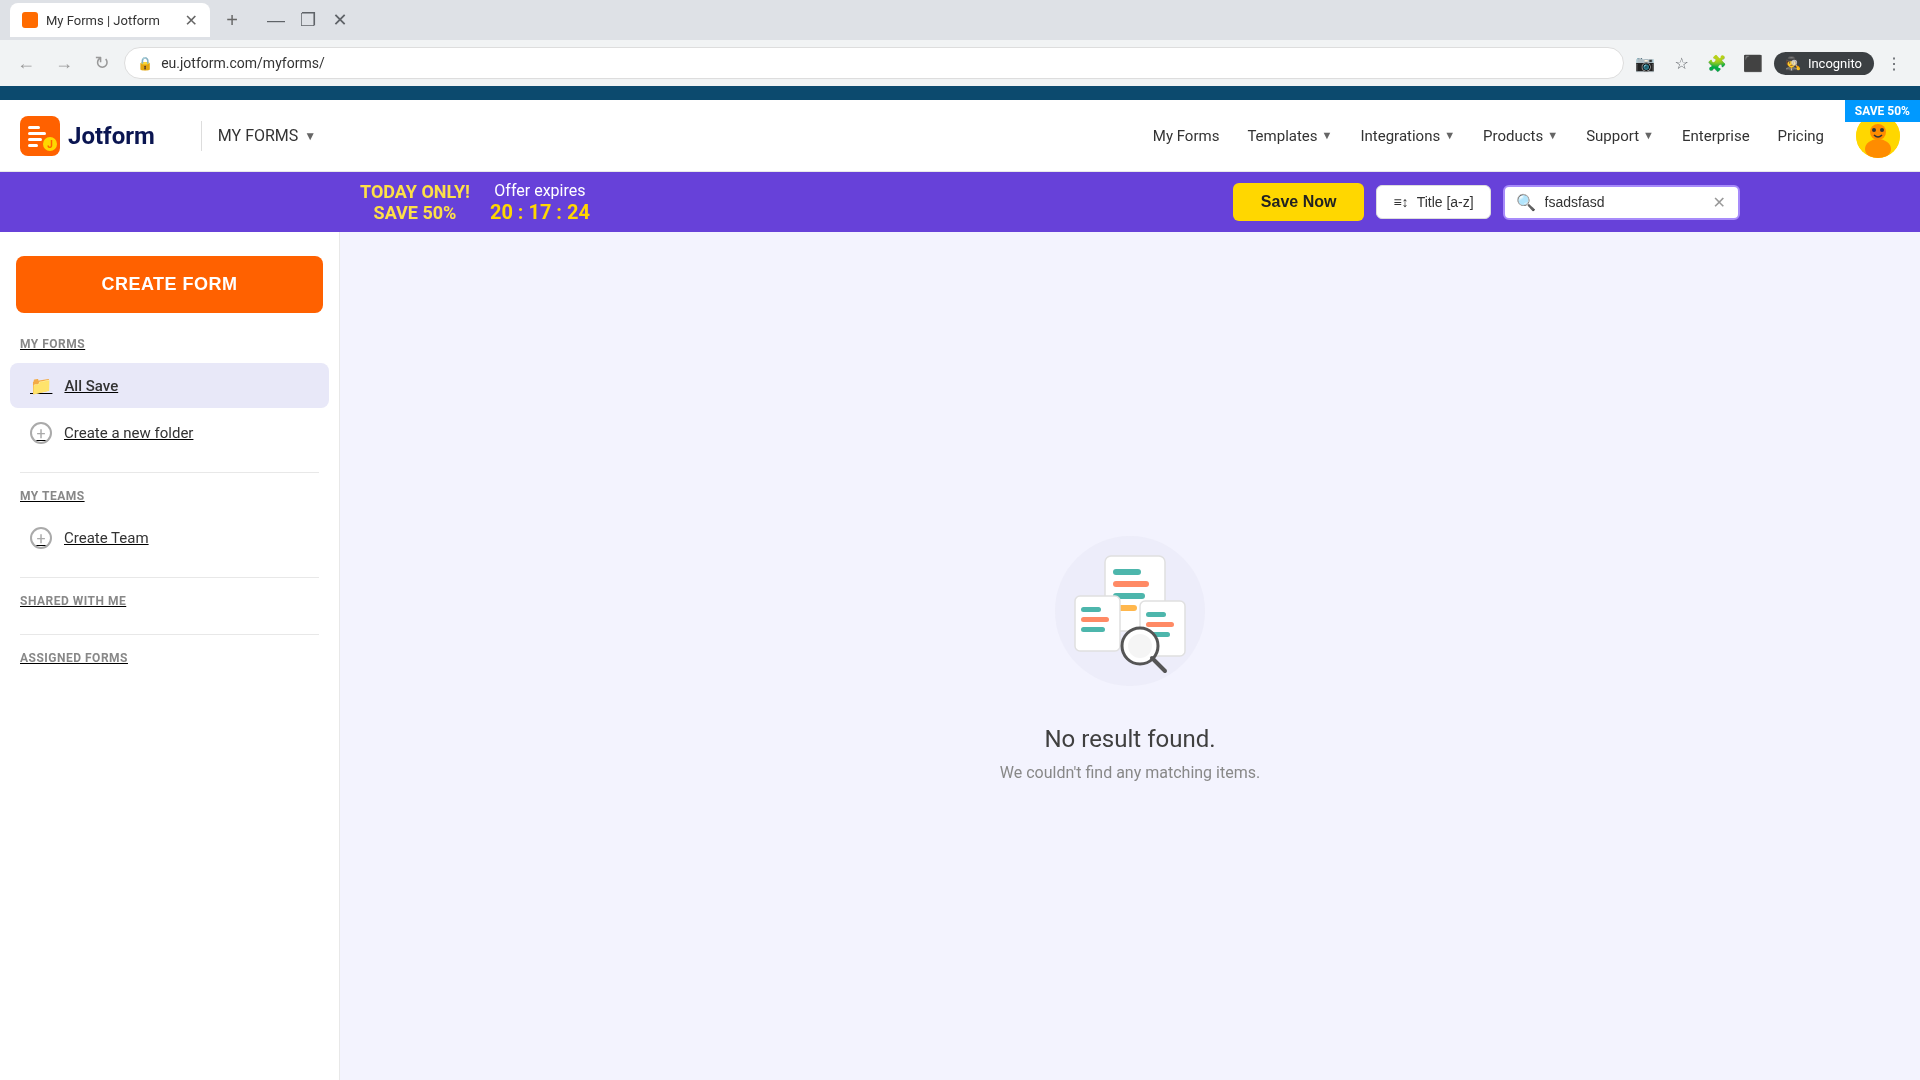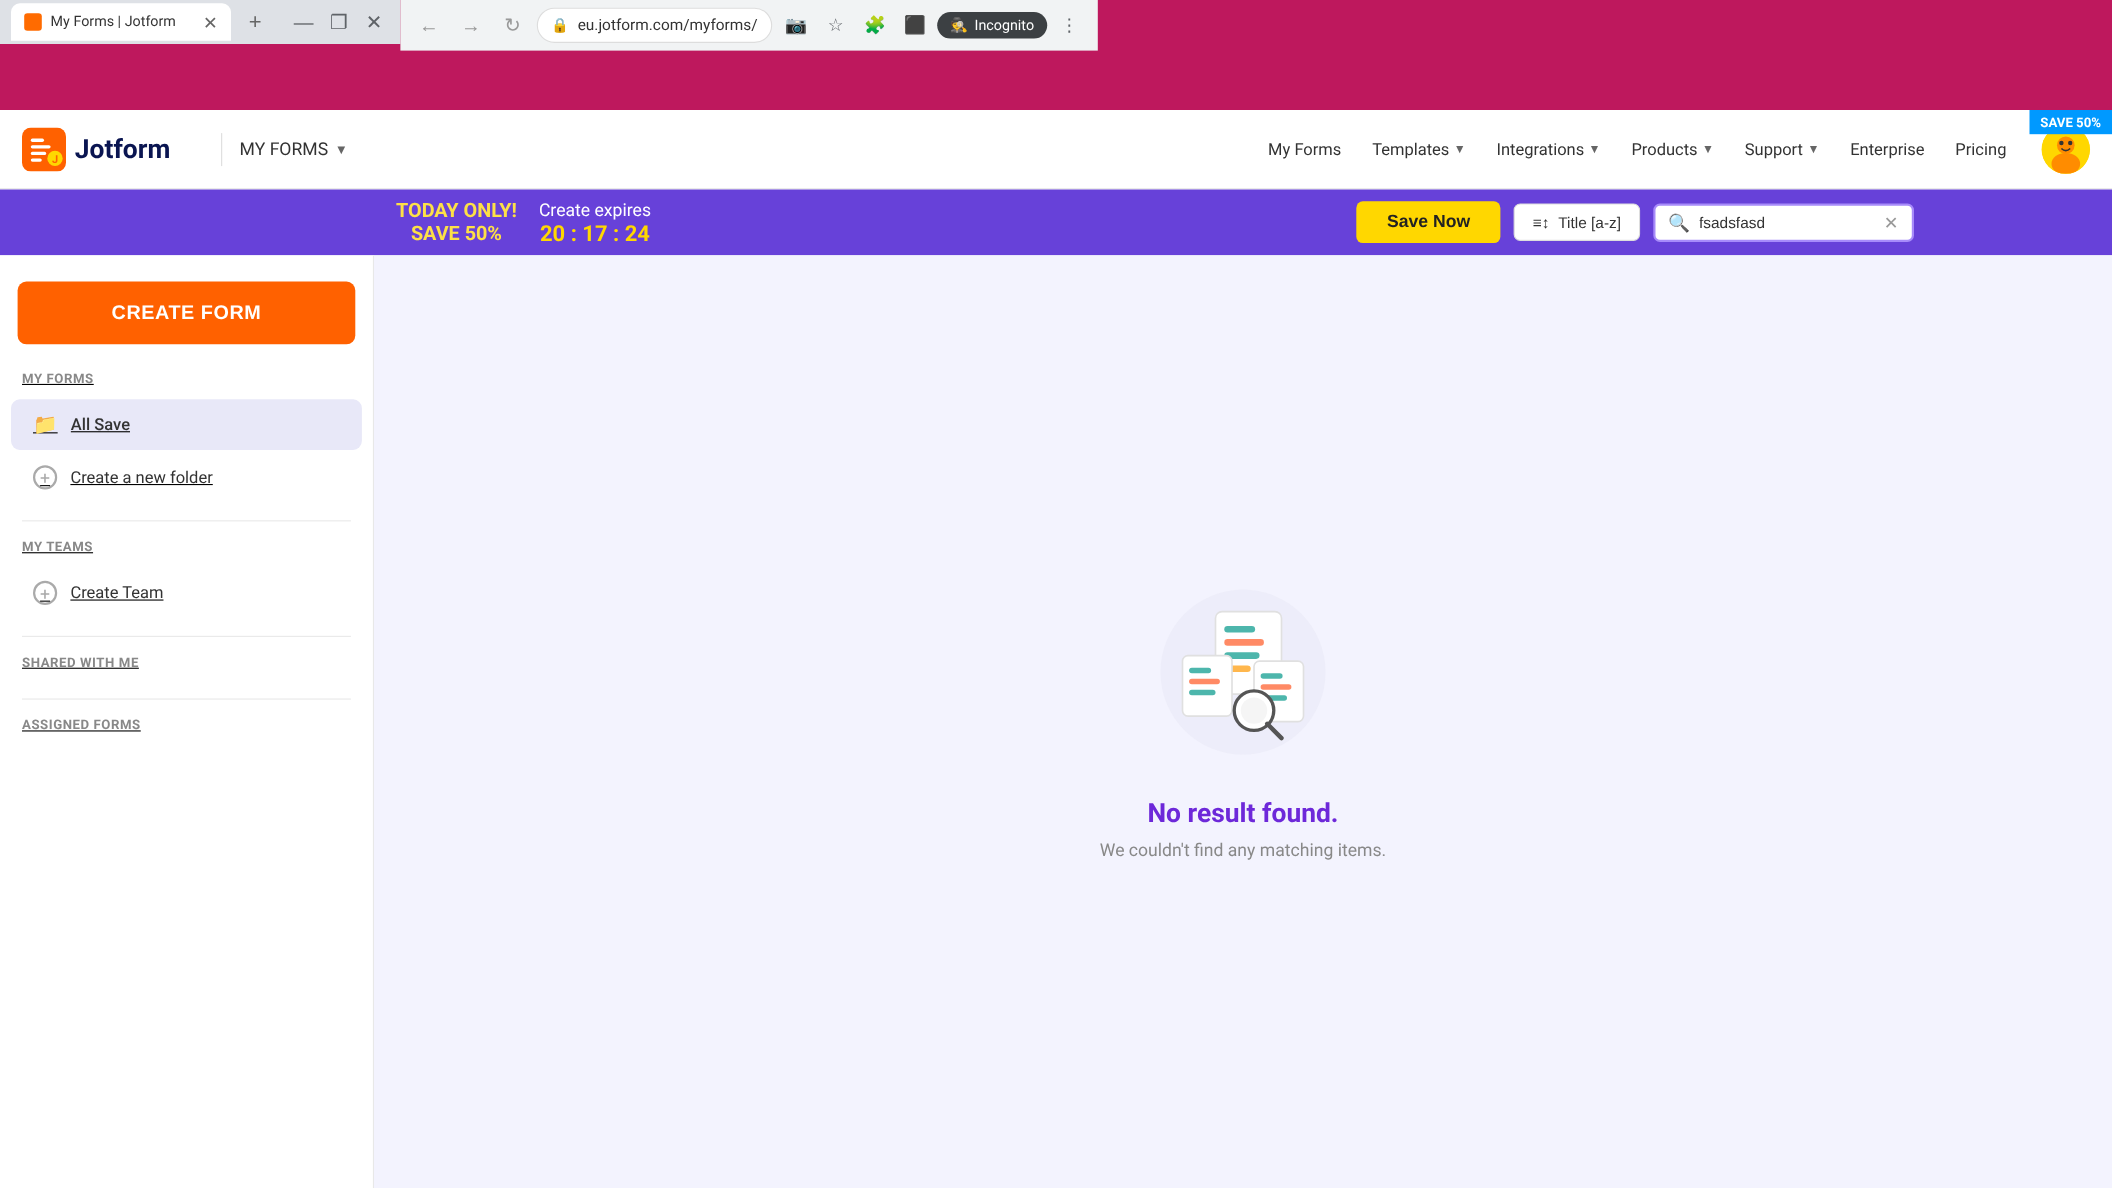--- a/index.html
+++ b/index.html
@@ -1,23 +1,23 @@
 <!DOCTYPE html>
 <html><head>
   <meta charset="utf-8">
   <style>
     * { margin: 0; padding: 0; box-sizing: border-box; }
     body { font-family: -apple-system, BlinkMacSystemFont, 'Segoe UI', Roboto, sans-serif; background: #f3f3fe; width: 1920px; height: 1080px; overflow: hidden; }
 
     
     .browser-chrome {
-      background: #be185d;
+      background: #0c4a6e;
       height: 100px;
       display: flex;
-      flex-direction: row;
+      flex-direction: column;
     }
     .browser-title-bar {
       height: 40px;
       background: #dee1e6;
       display: flex;
       align-items: center;
       padding: 0 10px;
       gap: 8px;
     }
     .browser-tab {
@@ -408,22 +408,22 @@
     .empty-state {
       text-align: center;
     }
     .empty-illustration {
       width: 160px;
       height: 160px;
       margin: 0 auto 30px;
     }
     .empty-title {
       font-size: 24px;
-      color: #6d28d9;
-      font-weight: 700;
+      color: #404040;
+      font-weight: 400;
       margin-bottom: 10px;
     }
     .empty-subtitle {
       font-size: 16px;
       color: #888;
     }
   </style>
 </head>
 <body>
 
@@ -528,21 +528,21 @@
     </div>
   </div>
 
   <div class="promo-banner">
     <div class="promo-text">
       <div class="promo-today">
         <span>TODAY ONLY!</span>
         <span>SAVE 50%</span>
       </div>
       <div class="promo-offer">
-        <div>Create expires</div>
+        <div>Offer expires</div>
         <div class="promo-timer">20 : 17 : 24</div>
       </div>
     </div>
     <div class="promo-right">
       <button class="save-now-btn">Save Now</button>
       <button class="sort-btn">
         <span>≡↕</span>
         <span>Title [a-z]</span>
       </button>
       <div class="search-box">

